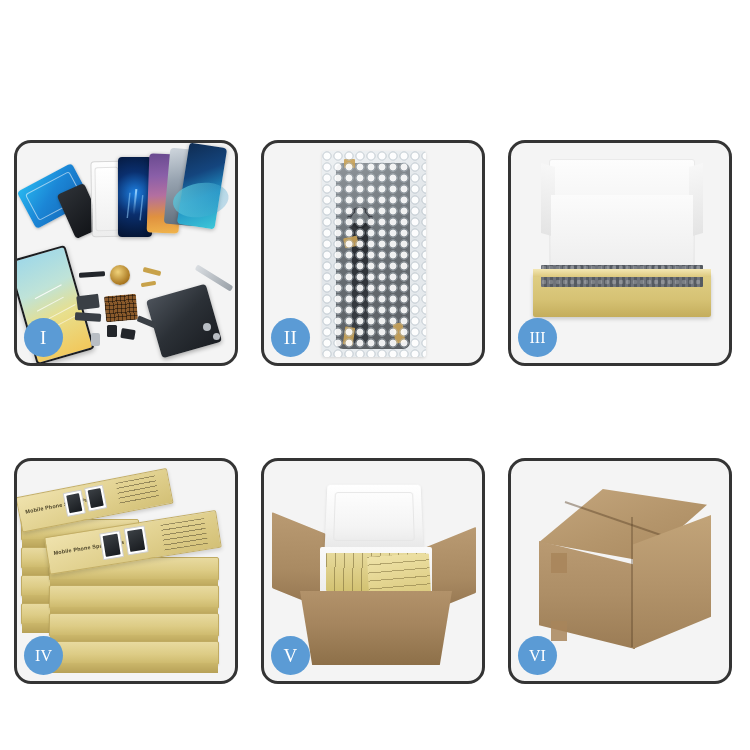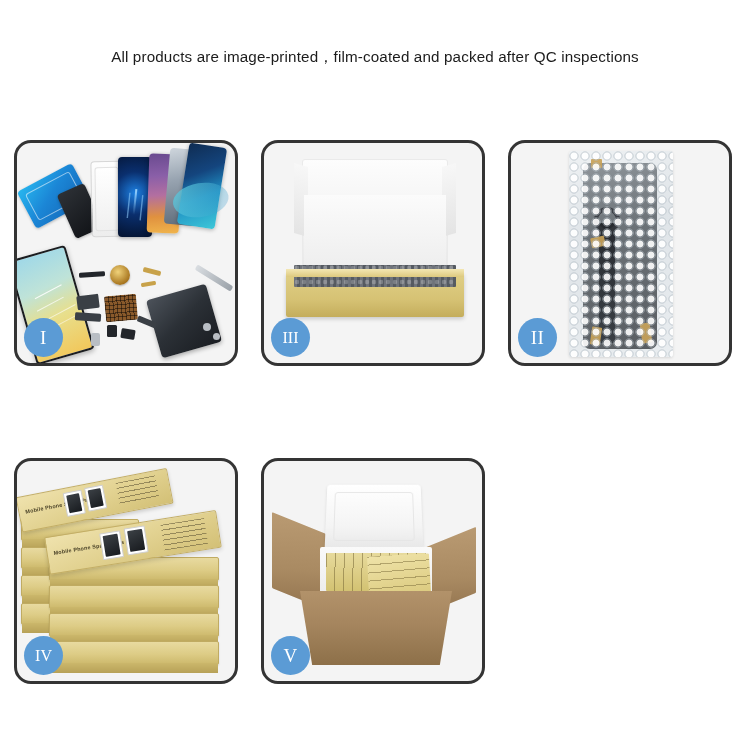--- a/index.html
+++ b/index.html
@@ -473,21 +473,20 @@
     position: absolute;
     background: rgba(85,62,38,.35);
   }
 </style>
 </head>
 <body>
 
 <div class="page">
 
   <div class="header">
-    <p class="page-subtitle">All products are image-printed，film-coated and packed after QC inspections</p>
   </div>
 
   <div class="grid">
 
     <div class="panel p1">
       <div class="stage">
         <div class="phone ph-a"></div>
         <div class="phone ph-b"></div>
         <div class="phone ph-glass"></div>
         <div class="phone ph-c"></div>
@@ -507,46 +506,46 @@
         <div class="part silver" style="left:74px;top:190px;width:9px;height:13px;border-radius:2px;"></div>
         <div class="part dark" style="left:104px;top:186px;width:14px;height:10px;transform:rotate(9deg);"></div>
         <div class="part" style="left:120px;top:176px;width:20px;height:6px;transform:rotate(22deg);"></div>
         <div class="part silver" style="left:186px;top:180px;width:8px;height:8px;border-radius:50%;"></div>
         <div class="part silver" style="left:196px;top:190px;width:7px;height:7px;border-radius:50%;"></div>
         <div class="tweezer"></div>
       </div>
       <div class="badge">I</div>
     </div>
 
-    <div class="panel p3">
-      <div class="stage">
-        <div class="lid"></div>
-        <div class="foam"></div>
-        <div class="box-base"></div>
-        <div class="box-inner"></div>
-        <div class="box-rim"></div>
-      </div>
-      <div class="badge wide">III</div>
-    </div>
-
     <div class="panel p2">
       <div class="stage">
         <div class="bubble-pack">
           <div class="screen-inside"></div>
           <div class="flex-cable"></div>
           <div class="tape" style="left:22px;top:8px;width:11px;height:9px;"></div>
           <div class="tape" style="left:22px;top:86px;width:14px;height:10px;transform:rotate(-12deg);"></div>
           <div class="tape" style="left:22px;top:176px;width:10px;height:18px;transform:rotate(8deg);"></div>
           <div class="tape" style="left:72px;top:172px;width:10px;height:20px;transform:rotate(-8deg);"></div>
           <div class="bubbles"></div>
         </div>
       </div>
       <div class="badge">II</div>
     </div>
 
+    <div class="panel p3">
+      <div class="stage">
+        <div class="lid"></div>
+        <div class="foam"></div>
+        <div class="box-base"></div>
+        <div class="box-inner"></div>
+        <div class="box-rim"></div>
+      </div>
+      <div class="badge wide">III</div>
+    </div>
+
     <div class="panel p4">
       <div class="stage">
         <div class="stack">
           <div class="kbox" style="left:4px;top:58px;width:116px;height:20px;">
               <span class="side"></span>
             </div>
           <div class="kbox" style="left:4px;top:86px;width:116px;height:20px;">
               <span class="side"></span>
             </div>
           <div class="kbox" style="left:4px;top:114px;width:116px;height:20px;">
@@ -601,15 +600,27 @@
         <div class="flap-r"></div>
         <div class="foam-lid"></div>
         <div class="foam-body"></div>
         <div class="ybox-row"></div>
         <div class="ybox-row2"></div>
         <div class="carton-front"></div>
       </div>
       <div class="badge">V</div>
     </div>
 
+    <div class="panel p6">
+      <div class="stage">
+        <div class="c-top"></div>
+        <div class="c-top-seam"></div>
+        <div class="c-left"></div>
+        <div class="c-right"></div>
+        <div class="tape-v" style="left:40px;top:92px;width:16px;height:20px;"></div>
+        <div class="tape-v" style="left:40px;top:160px;width:16px;height:20px;"></div>
+        <div class="seam" style="left:120px;top:56px;width:2px;height:130px;"></div>
+      </div>
+      <div class="badge wide">VI</div>
+    </div>
 
   </div>
 </div>
 
 </body></html>

